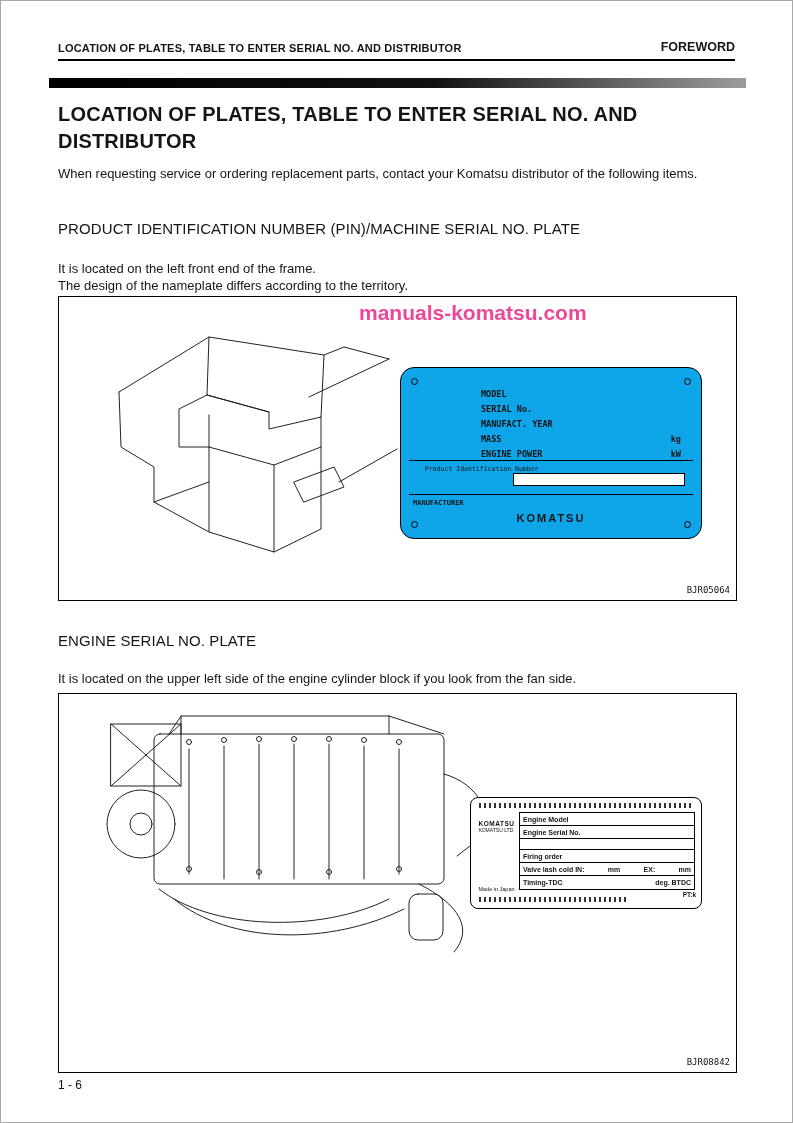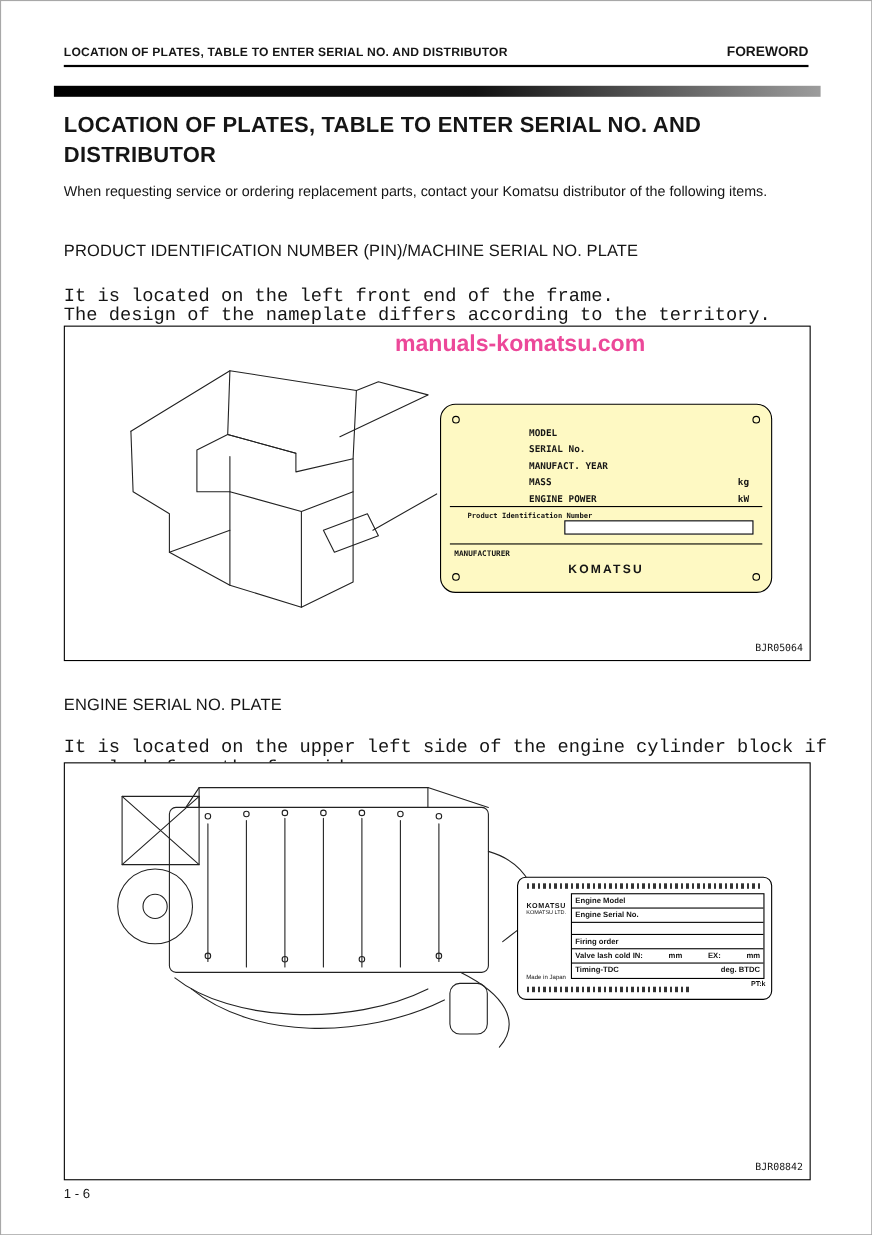--- a/index.html
+++ b/index.html
@@ -15,42 +15,42 @@
   .header-rule  { position:absolute; left:57px; right:57px; top:58px; height:2px; background:#000; }
   .title-bar    { position:absolute; left:48px; top:77px; width:697px; height:10px;
                   background:linear-gradient(90deg,#000 0%,#111 55%,#9c9c9c 100%); }
 
   
   .page-title { position:absolute; left:57px; top:100px; width:668px;
                 font-size:20px; line-height:27px; font-weight:bold; letter-spacing:.2px; }
   .intro      { position:absolute; left:57px; top:165px; font-size:13px; }
   .h2         { position:absolute; left:57px; font-size:15px; font-weight:normal; letter-spacing:.1px; }
   #h2-1 { top:219px; }  #h2-2 { top:631px; }
-  .body-line  { position:absolute; left:57px; font-size:17px;font-family:Liberation Mono, monospace; }
+  .body-line  { position:absolute; left:57px; font-size:13px; }
   #line-1a { top:260px; } #line-1b { top:277px; } #line-2a { top:670px; }
 
   
   .figure  { position:absolute; left:57px; width:679px; background:#fff; border:1px solid #000; }
   #fig1 { top:295px; height:305px; }
   #fig2 { top:692px; height:380px; }
   .drawing { position:absolute; left:0; top:0; }
   .watermark { position:absolute; left:300px; top:4px; font-size:21px; font-weight:bold; color:#ec4899; white-space:nowrap; }
   .fig-ref { position:absolute; right:6px; bottom:5px; font-size:9px;
              font-family:"DejaVu Sans Mono", monospace; }
 
   
   .pin-plate { position:absolute; left:341px; top:70px; width:302px; height:172px;
                border:1.5px solid #000; border-radius:14px;
-               font-family:"DejaVu Sans Mono", monospace; font-size:8.5px; background:#fef9c3; }
+               font-family:"DejaVu Sans Mono", monospace; font-size:8.5px; background:#0ea5e9; }
   .screw { position:absolute; width:7px; height:7px; border:1px solid #000; border-radius:50%; }
   .screw.tl { left:10px; top:10px; }   .screw.tr { right:10px; top:10px; }
   .screw.bl { left:10px; bottom:10px; }.screw.br { right:10px; bottom:10px; }
   .pp-row { position:absolute; left:80px; right:20px; display:flex; justify-content:space-between; font-weight:bold; }
   .pp-sep { position:absolute; left:8px; right:8px; height:1px; background:#000; }
-  .pp-pin-label { position:absolute; left:12px; top:97px; font-size:6.5px; font-weight:bold;padding-left:12px; }
+  .pp-pin-label { position:absolute; left:12px; top:97px; font-size:6.5px; font-weight:normal;padding-left:12px; }
   .pp-pin-box   { position:absolute; left:112px; top:105px; width:172px; height:13px; border:1px solid #000; background:#fff; }
   .pp-manu { position:absolute; left:12px; top:131px; font-size:7px; font-weight:bold; }
   .pp-logo { position:absolute; left:0; right:0; top:144px; text-align:center;
              font-family:"Liberation Sans", sans-serif; font-size:11px; font-weight:bold; letter-spacing:2px; }
 
   
   .engine-plate { position:absolute; left:411px; top:103px; width:232px; height:112px;
                   border:1.5px solid #000; border-radius:8px; background:#fff; font-size:7px; }
   .ep-hatch { position:absolute; height:5px;
               background:repeating-linear-gradient(90deg,#333 0 2px,transparent 2px 5px); }

